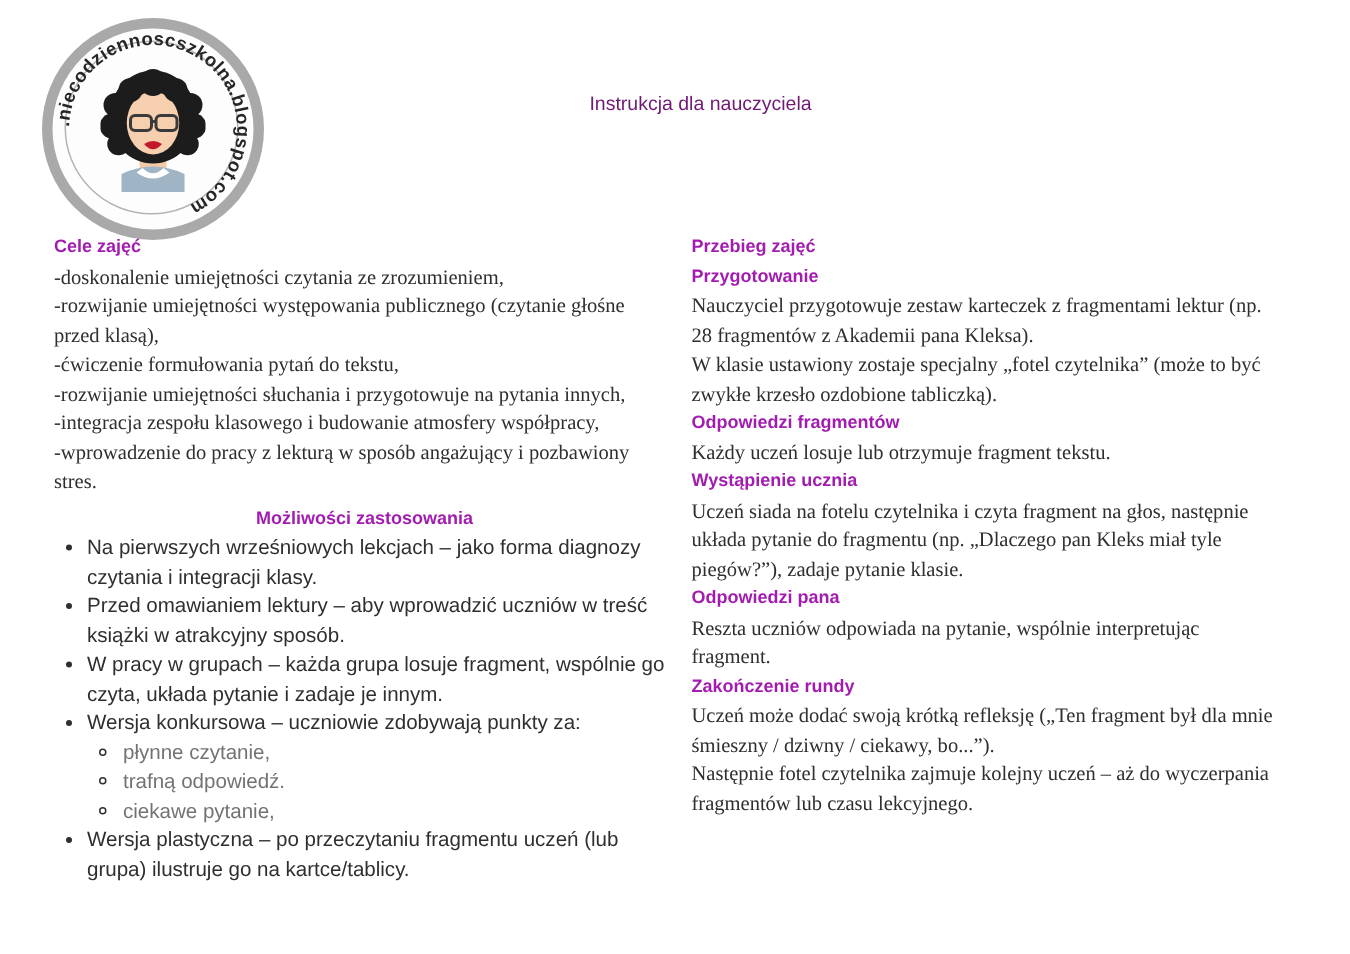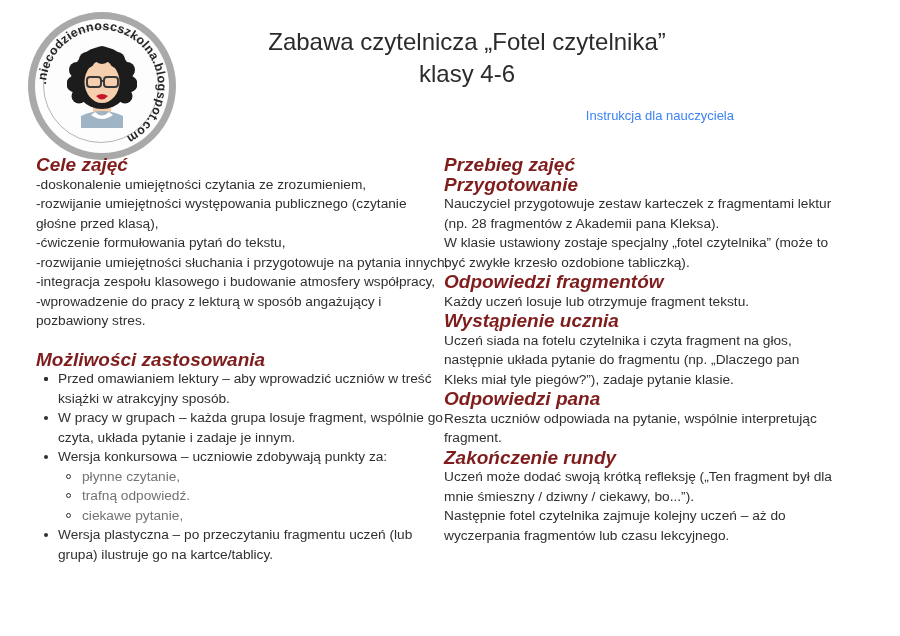--- a/index.html
+++ b/index.html
@@ -84,56 +84,55 @@
     text-align: center;
   }
   .doc-title {
     font-size: 24px;
     line-height: 32px;
     font-weight: 400;
     color: #2b2b2b;
     white-space: pre-line;
   }
   .doc-subtitle {
-    margin-top: 17px;
+    margin-top: 34px;
     font-size: 13px;
     line-height: 18px;
     font-weight: 400;
-    color: #3b82f6;
-    text-align: right;
+    color: #701a75;
   }
 
   
   .columns {
     position: absolute;
     left: 0;
     top: 155px;
     width: 900px;
   }
   .col {
     position: absolute;
     top: 0;
   }
   .col-left  { left: 36px;  width: 414px; }
-  .col-right { left: 444px; width: 388px; }
+  .col-right { left: 461px; width: 388px; }
 
   .sec-head {
-    font-size: 19px;
+    font-size: 12px;
     line-height: 19.5px;
     font-weight: 700;
-    color: #7f1d1d;
-    font-style: italic;
-  }
-  .sec-head.spaced { margin-top: 19px; }
+    color: #a21caf;
+  }
+  .sec-head.spaced { margin-top: 5px; text-align: center; }
 
   .body-line {
     font-size: 13.7px;
     line-height: 19.5px;
     font-weight: 400;
     color: #2f2f2f;
+    font-family: Liberation Serif, serif;
   }
 
   ul.bullets {
     list-style: none;
     margin: 0;
     padding: 0;
   }
   ul.bullets > li {
     position: relative;
     padding-left: 22px;
@@ -214,22 +213,20 @@
 
     <rect x="20" y="33" width="14" height="10" rx="3" fill="none" stroke="#3a3a3a" stroke-width="2"></rect>
     <rect x="37" y="33" width="14" height="10" rx="3" fill="none" stroke="#3a3a3a" stroke-width="2"></rect>
     <line x1="34" y1="37" x2="37" y2="37" stroke="#3a3a3a" stroke-width="2"></line>
 
     <path d="M29 52 q6 -4 12 0 q-6 7 -12 0 z" fill="#c3182b"></path>
   </svg>
 </div>
 
 <div class="header">
-  <div class="doc-title">Zabawa czytelnicza „Fotel czytelnika”
-klasy 4-6</div>
   <div class="doc-subtitle">Instrukcja dla nauczyciela</div>
 </div>
 
 <div class="columns">
 
   <div class="col col-left">
 
     <div class="sec-head">Cele zajęć</div>
     <div>
       <div class="body-line">-doskonalenie umiejętności czytania ze zrozumieniem,</div>
@@ -237,20 +234,21 @@
       <div class="body-line">-ćwiczenie formułowania pytań do tekstu,</div>
       <div class="body-line">-rozwijanie umiejętności słuchania i przygotowuje na pytania innych,</div>
       <div class="body-line">-integracja zespołu klasowego i budowanie atmosfery współpracy,</div>
       <div class="body-line">-wprowadzenie do pracy z lekturą w sposób angażujący i pozbawiony stres.</div>
     </div>
 
     <div class="sec-head spaced">Możliwości zastosowania</div>
     <ul class="bullets">
       <li>
         <span class="bullet-dot"></span>
+        <span>Na pierwszych wrześniowych lekcjach – jako forma diagnozy czytania i integracji klasy.</span>
       </li>
       <li>
         <span class="bullet-dot"></span>
         <span>Przed omawianiem lektury – aby wprowadzić uczniów w treść książki w atrakcyjny sposób.</span>
       </li>
       <li>
         <span class="bullet-dot"></span>
         <span>W pracy w grupach – każda grupa losuje fragment, wspólnie go czyta, układa pytanie i zadaje je innym.</span>
       </li>
       <li>

